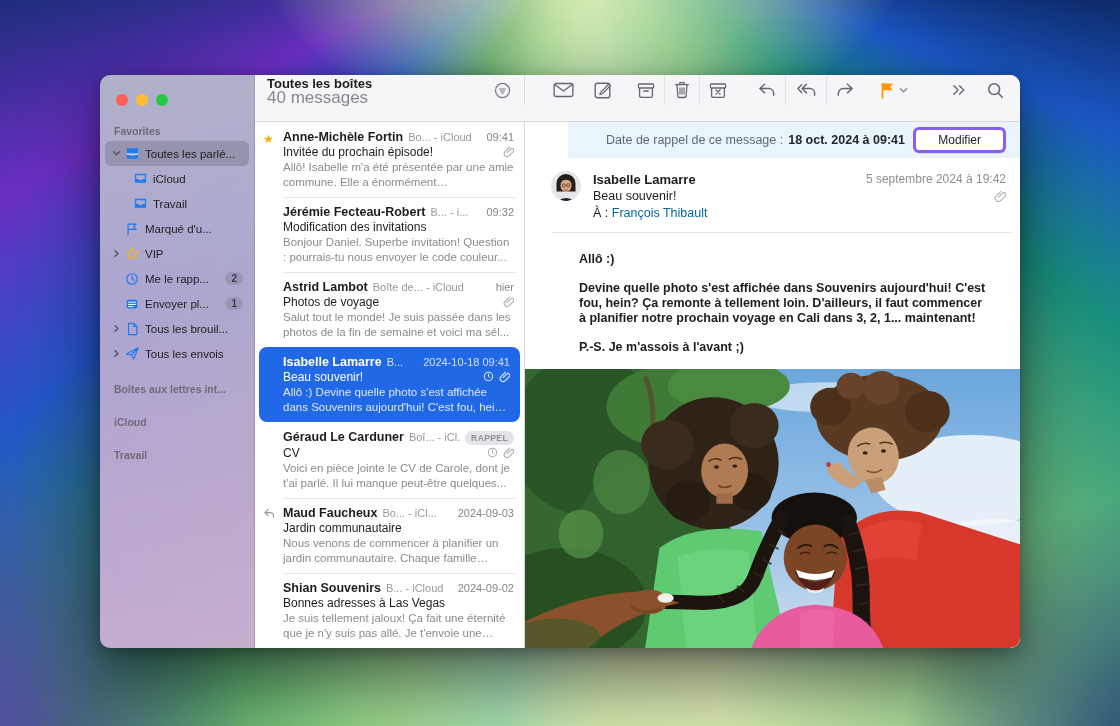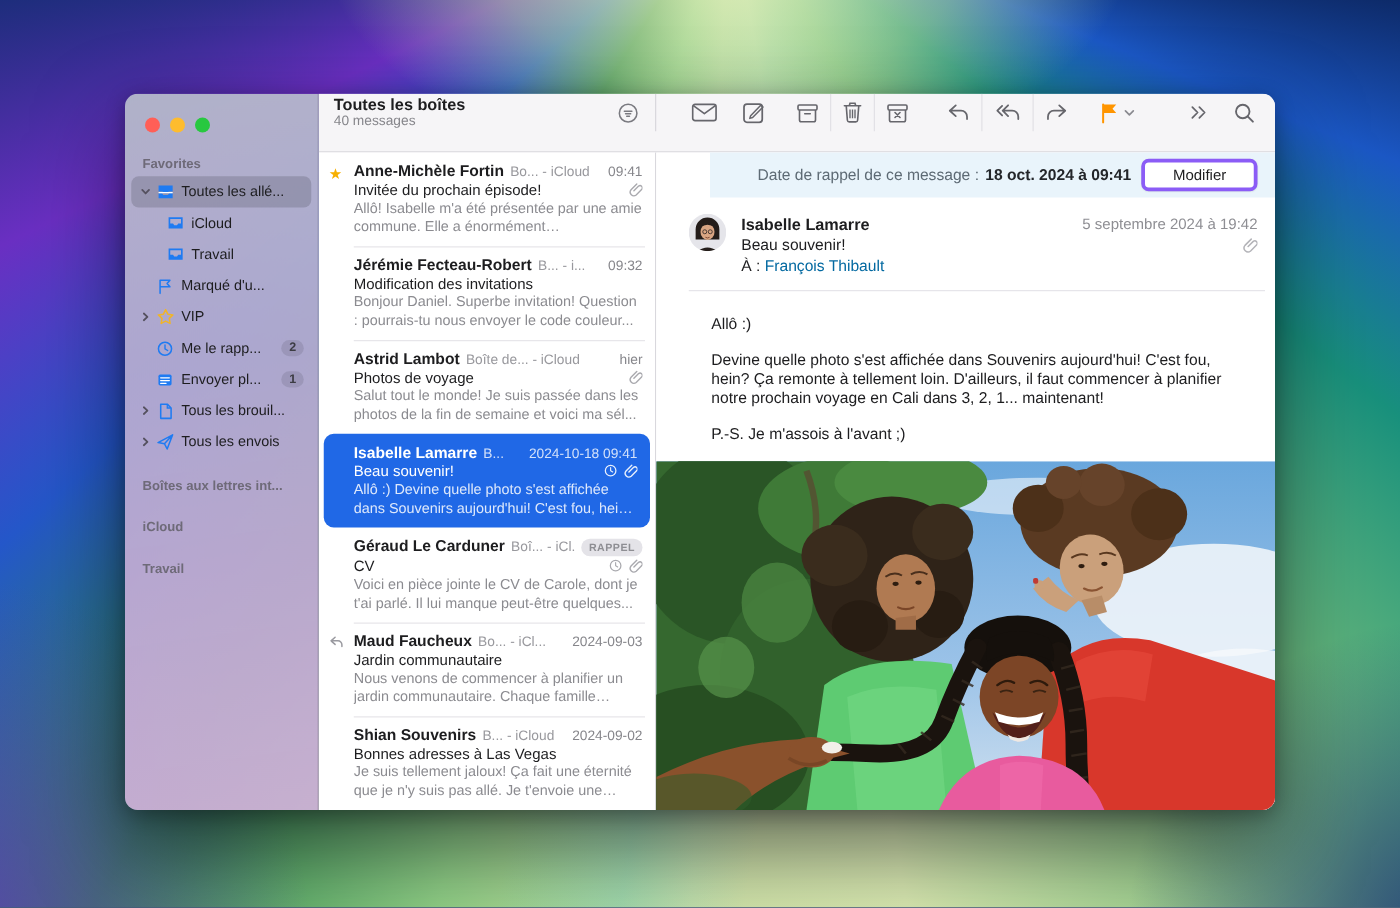--- a/index.html
+++ b/index.html
@@ -43,21 +43,21 @@
   .badge{background:rgba(80,80,95,.18);color:#3c3c43;border-radius:8px;font-size:10px;
     padding:1px 6px;font-weight:600;}
   
   .main{flex:1;display:flex;flex-direction:column;background:#fff;min-width:0;}
   .topbar{height:46px;flex:0 0 46px;background:#f6f5f7;border-bottom:1px solid #d9d8dd;
     display:flex;align-items:flex-start;}
   .list-head{width:270px;flex:0 0 270px;border-right:1px solid #d9d8dd;box-sizing:border-box;
     display:flex;align-items:center;padding:0 12px;}
   .list-head .titles{flex:1;min-width:0;}
   .list-title{font-size:13px;font-weight:700;color:#1d1d1f;line-height:15px;}
-  .list-count{font-size:11px;color:#86868b;line-height:13px;}
+  .list-count{font-size:17px;color:#86868b;line-height:13px;}
   .tool-icons{flex:1;display:flex;align-items:center;padding:0 14px 0 18px;color:#66666c;}
   .tbtn{display:flex;align-items:center;justify-content:center;height:30px;padding:0 10px;}
   .tgroup{display:flex;align-items:center;margin:0 6px;}
   .tgroup .tbtn{padding:0 9px;}
   .tgroup .tbtn + .tbtn{border-left:1px solid #e2e1e6;}
   .spacer{flex:1;}
   .caret-btn{padding:0 4px 0 0;margin-left:-6px;}
   
   .content{flex:1;display:flex;min-height:0;}
   
@@ -97,21 +97,21 @@
   .msg-head::after{content:"";position:absolute;left:26px;right:8px;bottom:0;height:1px;background:#e6e5ea;}
   .avatar{width:30px;height:30px;border-radius:50%;overflow:hidden;flex:0 0 30px;margin-right:12px;}
   .mh-mid{flex:1;min-width:0;}
   .mh-name{font-size:13px;font-weight:700;color:#1d1d1f;line-height:17px;}
   .mh-subj{font-size:12.5px;color:#1d1d1f;line-height:17px;}
   .mh-to{font-size:12.5px;line-height:17px;color:#1d1d1f;}
   .mh-to .to-name{color:#0369a1;}
   .mh-right{text-align:right;color:#8e8e93;font-size:12px;line-height:16px;}
   .mh-clip{display:inline-block;margin-top:3px;color:#b3b3b8;}
   .msg-body{flex:0 0 119px;padding:19px 30px 0 38px;font-size:12.5px;color:#1d1d1f;line-height:15px;box-sizing:border-box;}
-  .msg-body p{margin:0 0 14px 6px;}
+  .msg-body p{margin:0 0 14px 16px;font-weight:bold;}
   .photo{flex:1;min-height:0;}
   .photo svg{display:block;width:100%;height:100%;}
   svg.ic{display:block;}
 </style>
 </head>
 <body>
 
 <div class="wallpaper"></div>
 
 <div class="window">
@@ -131,21 +131,21 @@
             <path d="M2 3.2 L5 6.4 L8 3.2" fill="none" stroke="#55515f" stroke-width="1.6" stroke-linecap="round" stroke-linejoin="round"></path>
           </svg>
         </span>
       <span class="ficon">
         <svg class="ic" width="15" height="15" viewBox="0 0 16 16">
             <path d="M2 2.5h12v5.2h-3.4l-1 1.4H6.4l-1-1.4H2z" fill="#1f7bf2"></path>
             <path d="M2 9.2h3l1 1.4h4l1-1.4h3v4.3H2z" fill="#1f7bf2"></path>
             <path d="M2 8.6h12" stroke="#fff" stroke-width="1"></path>
           </svg>
         </span>
-      <span class="lbl">Toutes les allé...</span>
+      <span class="lbl">Toutes les parlé...</span>
     </div>
     <div class="side-item indent">
       <span class="ficon">
         <svg class="ic" width="15" height="15" viewBox="0 0 16 16">
             <path d="M2 3h12v9.5H2z M3.4 4.4v4h2.4l1 1.4h2.4l1-1.4h2.4v-4z" fill="#1f7bf2" fill-rule="evenodd"></path>
           </svg>
         </span>
       <span class="lbl">iCloud</span>
     </div>
     <div class="side-item indent">

